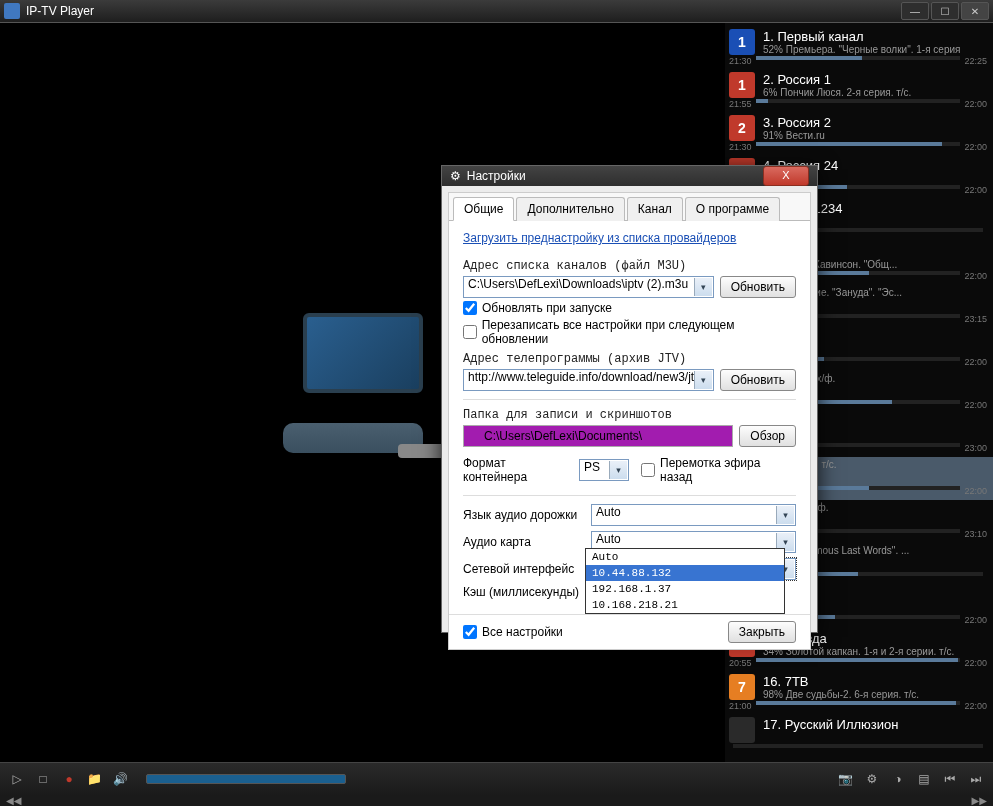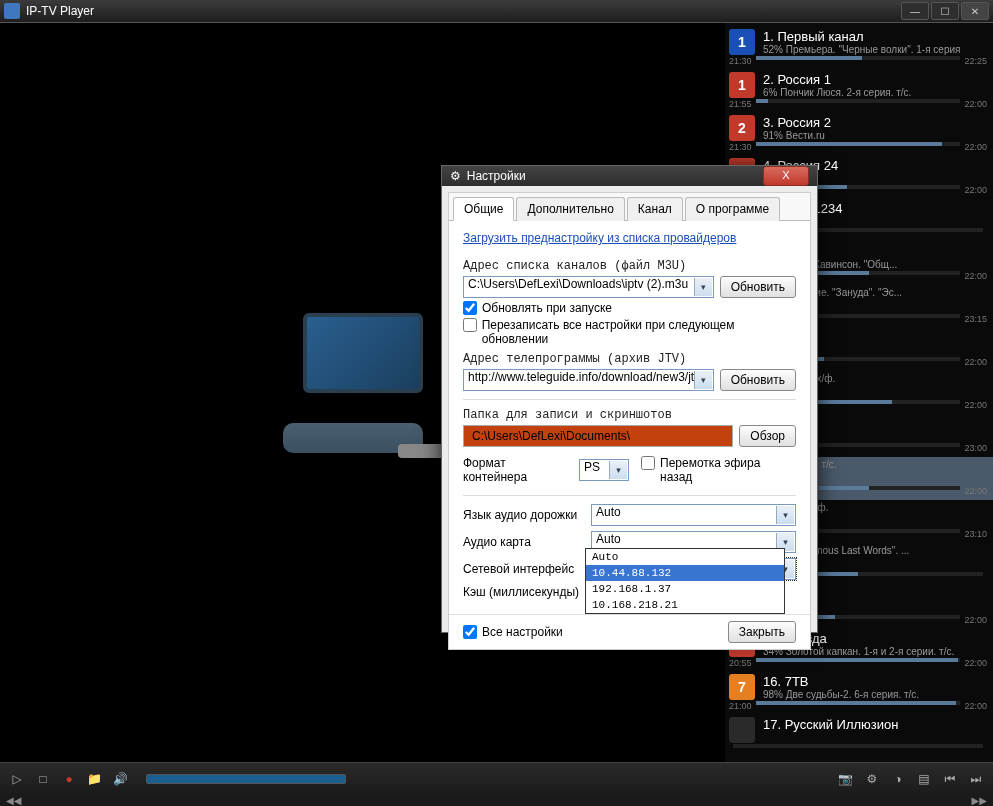--- a/index.html
+++ b/index.html
@@ -46,25 +46,25 @@
 .dlg-titlebar .spacer { flex:1; }
 .dlg-close { width:46px; height:20px; background:linear-gradient(to bottom,#d96a5f,#c0392b); border:1px solid #8b2e20; border-radius:3px; color:#fff; text-align:center; line-height:16px; font-size:11px;}
 .dlg-body { flex:1; background:#fff; margin:6px; border:1px solid #ccc; display:flex; flex-direction:column; font-size:12px; }
 .tabs { display:flex; border-bottom:1px solid #bbb; background:#f8f8f8; padding-left:4px; padding-top:3px;}
 .tab { padding:4px 10px; border:1px solid #bbb; border-bottom:none; background:#f0f0f0; margin-right:2px; font-size:12px; border-radius:3px 3px 0 0; position:relative; top:1px;}
 .tab.active { background:#fff; border-bottom:1px solid #fff;}
 .tab-content { flex:1; padding:10px 14px; background:#fff; }
 .link { color:#1a4fb5; text-decoration:underline; font-size:12px; display:inline-block; margin-bottom:8px;}
 .label { font-size:12px; color:#222; display:block; margin:6px 0 3px;font-family:Liberation Mono, monospace;}
 .row { display:flex; align-items:center; gap:6px; margin:3px 0;}
-.input { flex:1; height:22px; border:1px solid #aaa; padding:0 8px; font-size:12px; background:#c2410c; }
+.input { flex:1; height:22px; border:1px solid #aaa; padding:0 20px; font-size:12px; background:#a21caf; }
 .combo { flex:1; height:22px; border:1px solid #7a9ac0; padding:0 4px; font-size:12px; background:#fff; position:relative; display:flex; align-items:flex-start;}
 .combo-arrow { position:absolute; right:1px; top:1px; bottom:1px; width:18px; background:linear-gradient(to bottom,#eaf0f8,#cde); border-left:1px solid #9ab; display:flex; align-items:center; justify-content:center; font-size:9px; color:#345;}
 .btn { height:22px; padding:0 10px; border:1px solid #888; background:linear-gradient(to bottom,#fdfdfd,#e0e0e0); font-size:12px; border-radius:3px;text-align:center;}
-.chk { display:flex; align-items:flex-start; gap:5px; font-size:12px; margin:3px 0;}
+.chk { display:flex; align-items:center; gap:5px; font-size:12px; margin:3px 0;}
 .chk input { width:14px; height:14px;}
 .hr { border:none; border-top:1px solid #ddd; margin:8px 0;}
 .form-row { display:flex; align-items:center; margin:5px 0;}
 .form-row .flabel { width:128px; font-size:12px;}
 .form-row .combo { flex:1; }
 
 
 .dropdown-list { position:absolute; left:585px; top:548px; width:200px; background:#fff; border:1px solid #333; font-size:12px; z-index:100;}
 .dd-item { padding:2px 6px; font-family:'Courier New',monospace; font-size:11px;}
 .dd-item.sel { background:#3874d1; color:#fff;}

